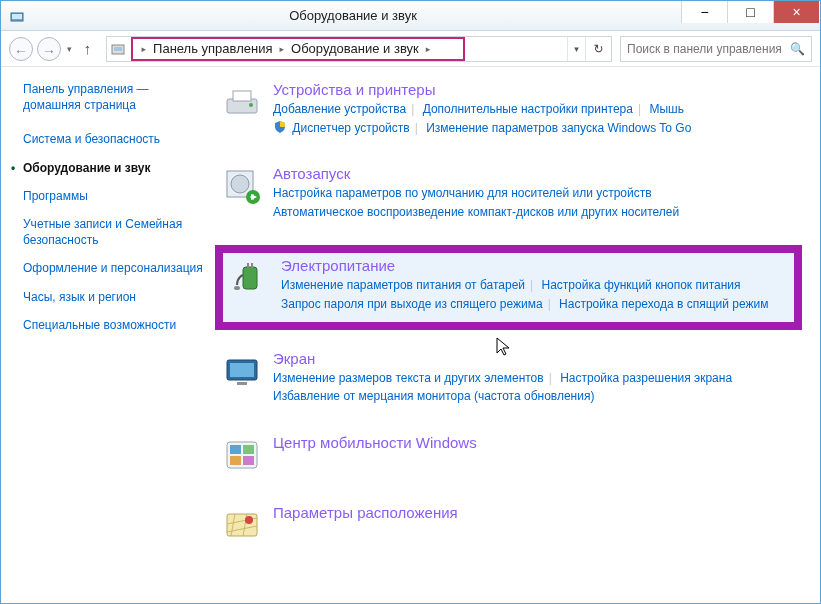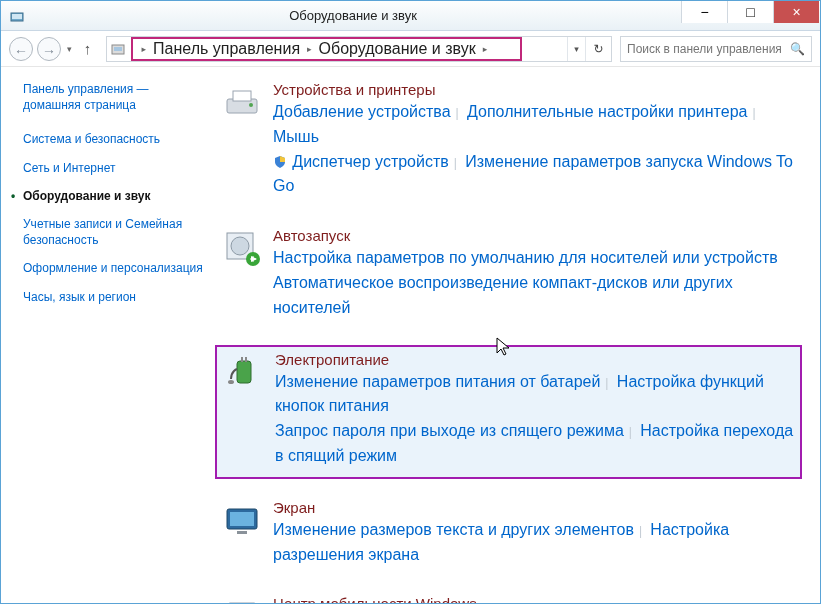--- a/index.html
+++ b/index.html
@@ -9,41 +9,41 @@
 .titlebar .winbtns { display: flex; height: 22px; margin-right: 1px; margin-top: -7px; }
 .titlebar .winbtn { width: 46px; display: flex; align-items: center; justify-content: center; font-size: 14px; background: #fff; border-left: 1px solid #d0d8e0; cursor: default; }
 .titlebar .winbtn.close { background: #c75050; color: #fff; }
 .navbar { height: 36px; display: flex; align-items: center; padding: 0 8px; gap: 4px; border-bottom: 1px solid #e6e6e6; }
 .nav-arrow { width: 24px; height: 24px; border-radius: 50%; border: 1px solid #b0b8c0; color: #7f8a96; display: flex; align-items: center; justify-content: center; font-size: 14px; background: #f8fafc; }
 .nav-recent { color: #666; font-size: 9px; padding: 0 2px; }
 .nav-up { width: 20px; height: 20px; color: #555; display: flex; align-items: center; justify-content: center; font-size: 15px; }
 .addr { display: flex; align-items: center; height: 26px; border: 1px solid #cfd6dd; flex: 1; margin: 0 4px; }
 .addr .addr-icon { width: 24px; display: flex; align-items: center; justify-content: center; }
 .addr .crumbs { display: flex; align-items: center; height: 100%; border: 2px solid #c0277a; padding-left: 6px; padding-right: 30px; }
-.addr .crumb { color: #222; padding: 0 4px; font-size: 16px; }
+.addr .crumb { color: #222; padding: 0 4px; font-size: 13px; }
 .addr .chev { color: #666; font-size: 9px; padding: 0 3px; }
 .addr .spacer { flex: 1; }
 .addr .addr-drop { width: 18px; text-align: center; color: #555; font-size: 9px; border-left: 1px solid #e1e6eb; height: 100%; display: flex; align-items: center; justify-content: center; }
 .addr .refresh { width: 26px; text-align: center; color: #444; border-left: 1px solid #e1e6eb; height: 100%; display: flex; align-items: center; justify-content: center; }
 .searchbox { width: 192px; height: 26px; border: 1px solid #cfd6dd; display: flex; align-items: center; padding: 0 6px; color: #7d8790; }
 .searchbox input { border: none; outline: none; flex: 1; font-size: 12px; color: #7d8790; background: transparent; }
 .content { display: flex; height: calc(604px - 30px - 36px - 2px); }
 .sidebar { width: 210px; padding: 14px 8px 0 22px; }
 .sidebar a { display: block; color: #0066cc; text-decoration: none; font-size: 12px; line-height: 1.35; margin-bottom: 12px; }
 .sidebar a.active { color: #111; font-weight: bold; }
 .sidebar a.active::before { content: "•"; color: #0c5e2d; margin-left: -12px; display: inline-block; width: 12px; }
 .sidebar .home { color: #0066cc; margin-bottom: 18px; }
 .main { flex: 1; padding: 10px 18px 0 4px; overflow: auto; }
 .category { display: flex; margin-bottom: 16px; padding: 4px 6px 8px 6px; }
-.category.highlighted { border: 2px solid #a21caf; background: #eaf3fb; }
+.category.highlighted { border: 8px solid #a21caf; background: #eaf3fb; }
 .cat-icon { width: 42px; height: 42px; margin-right: 10px; flex-shrink: 0; }
 .cat-body { flex: 1; }
-.cat-title { color: #7f1d1d; font-size: 15px; margin-bottom: 2px; }
+.cat-title { color: #8b5cf6; font-size: 15px; margin-bottom: 2px; }
 .cat-links { line-height: 1.55; }
-.cat-links a { color: #0066cc; text-decoration: none; font-size: 16px; }
+.cat-links a { color: #0066cc; text-decoration: none; font-size: 12px; }
 .cat-links .sep { color: #c2cbd3; padding: 0 5px; }
 .shield { display: inline-block; width: 14px; height: 14px; vertical-align: -2px; margin-right: 2px; }
 .cursor { position: absolute; width: 14px; height: 20px; left: 495px; top: 336px; pointer-events: none; }
 
 svg { display: block; }
 </style>
 </head>
 <body>
 
 <div class="titlebar">
@@ -87,25 +87,26 @@
   <div class="searchbox">
     <input placeholder="Поиск в панели управления" style="">
     <span>🔍</span>
   </div>
 </div>
 
 <div class="content">
   <div class="sidebar">
     <a href="#" class="home">Панель управления — домашняя страница</a>
     <a href="#">Система и безопасность</a>
-    <a href="#">Сеть и Интернет</a>
     <a href="#" class="active">Оборудование и звук</a>
+    <a href="#">Программы</a>
     <a href="#">Учетные записи и Семейная безопасность</a>
     <a href="#">Оформление и персонализация</a>
     <a href="#">Часы, язык и регион</a>
+    <a href="#">Специальные возможности</a>
   </div>
 
   <div class="main">
 
     <div class="category">
       <div class="cat-icon">
         <svg width="42" height="42">
             <rect x="6" y="18" width="30" height="14" rx="2" fill="#d8dde3" stroke="#9aa4b0"></rect>
             <rect x="12" y="10" width="18" height="10" fill="#fff" stroke="#9aa4b0"></rect>
             <circle cx="30" cy="24" r="2" fill="#52a552"></circle>
@@ -174,20 +175,21 @@
             <rect x="6" y="10" width="30" height="20" rx="2" fill="#2d6a9e" stroke="#1d4768"></rect>
             <rect x="9" y="13" width="24" height="14" fill="#6bb3e0"></rect>
             <rect x="16" y="32" width="10" height="3" fill="#8a929a"></rect>
           </svg>
       </div>
       <div class="cat-body">
         <div class="cat-title">Экран</div>
         <div class="cat-links">
           <a href="#">Изменение размеров текста и других элементов</a><span class="sep">|</span>
           <a href="#">Настройка разрешения экрана</a><br>
+          <a href="#">Избавление от мерцания монитора (частота обновления)</a>
         </div>
       </div>
     </div>
 
     <div class="category">
       <div class="cat-icon">
         <svg width="42" height="42">
             <rect x="6" y="8" width="30" height="26" rx="3" fill="#f2f5f8" stroke="#9aa4b0"></rect>
             <rect x="9" y="11" width="11" height="9" fill="#5aa3d6"></rect>
             <rect x="22" y="11" width="11" height="9" fill="#7cc47c"></rect>

